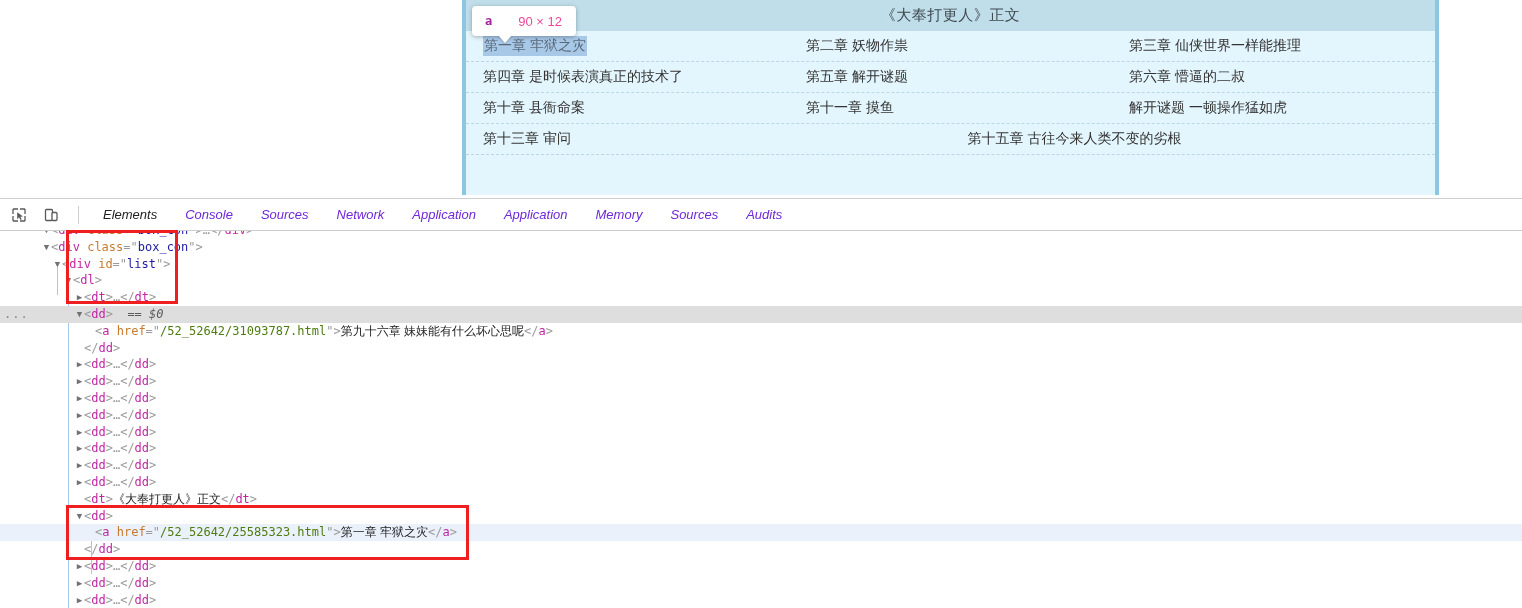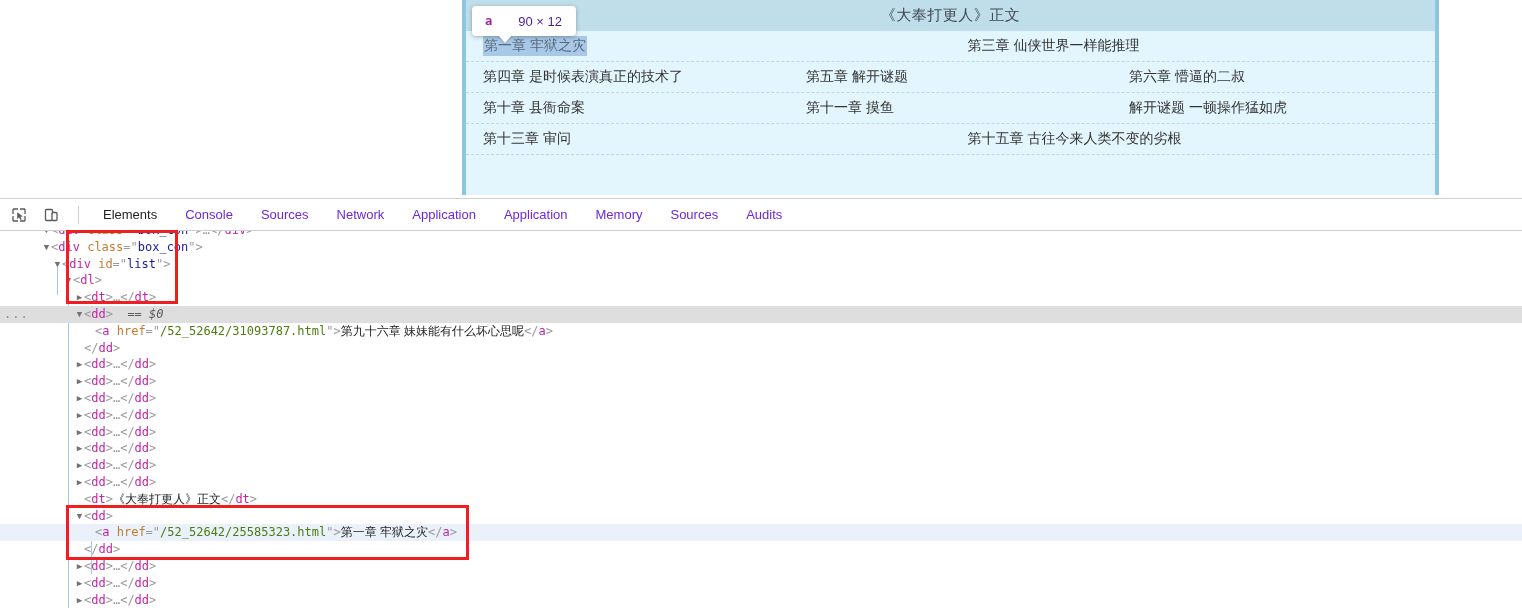--- a/index.html
+++ b/index.html
@@ -65,21 +65,21 @@
     display: flex; align-items: center;
     box-sizing: border-box;
     z-index: 40;
   }
   .inspect-tip .tag-name {
     color: #a020a0; font-weight: bold; font-size: 12px;
     font-family: "DejaVu Sans Mono", monospace;
     margin-left: 13px;
   }
   .inspect-tip .dims {
-    color: #4c1d95; font-size: 13px; margin-left: 26px;
+    color: #ec4899; font-size: 13px; margin-left: 26px;
     font-family: "Liberation Sans", sans-serif;
   }
   .inspect-tip:after {
     content: ""; position: absolute; left: 26px; bottom: -7px;
     width: 0; height: 0;
     border-left: 7px solid transparent;
     border-right: 7px solid transparent;
     border-top: 8px solid #ffffff;
     filter: drop-shadow(0 1px 1px rgba(0,0,0,.18));
   }
@@ -99,21 +99,21 @@
   }
   .dt-icon {
     width: 26px; height: 26px;
     margin-left: 6px;
     display: flex; align-items: center; justify-content: center;
     cursor: pointer;
   }
   .dt-sep {
     width: 1px; height: 18px; background: #cfcfcf; margin: 0 10px 0 14px;
   }
-  .dt-tabs { display: flex; align-items: flex-end; height: 100%; }
+  .dt-tabs { display: flex; align-items: flex-end; height: 100%; font-style: italic; }
   .dt-tab {
     padding: 0 14px; height: 100%;
     display: flex; align-items: center;
     font-size: 13px; color: #6d28d9;
     cursor: pointer;
   }
   .dt-tab.active { color: #222222; }
 
   
   .dom-tree {
@@ -175,20 +175,21 @@
   <div class="novel-panel">
 
     <div class="novel-header">《大奉打更人》正文</div>
 
     <div class="chapter-table">
 
       <div class="chapter-row">
         <div class="chapter-cell sel">
             <span class="sel-text">第一章 牢狱之灾</span>
           </div>
+        <div class="chapter-cell">第二章 妖物作祟</div>
         <div class="chapter-cell">第三章 仙侠世界一样能推理</div>
       </div>
 
       <div class="chapter-row">
         <div class="chapter-cell">第四章 是时候表演真正的技术了</div>
         <div class="chapter-cell">第五章 解开谜题</div>
         <div class="chapter-cell">第六章 懵逼的二叔</div>
       </div>
 
 

